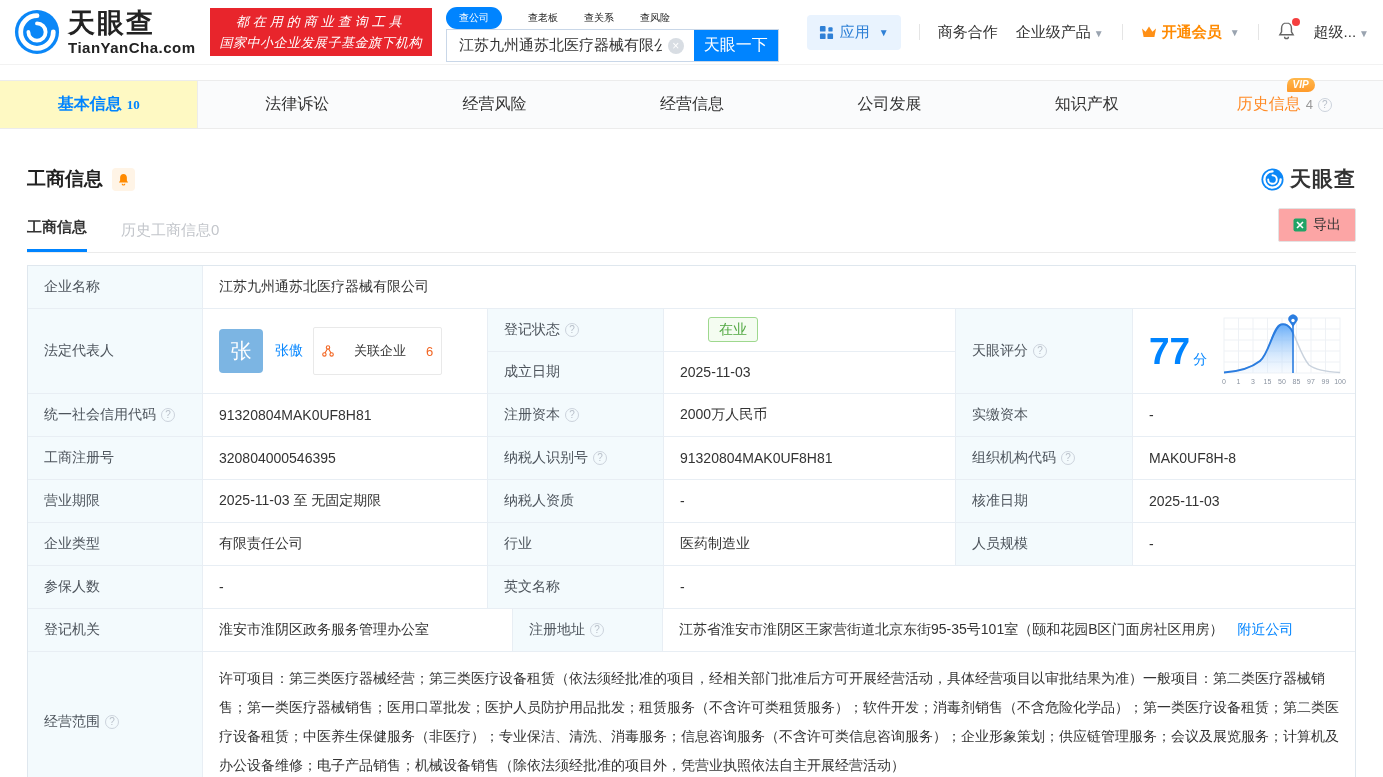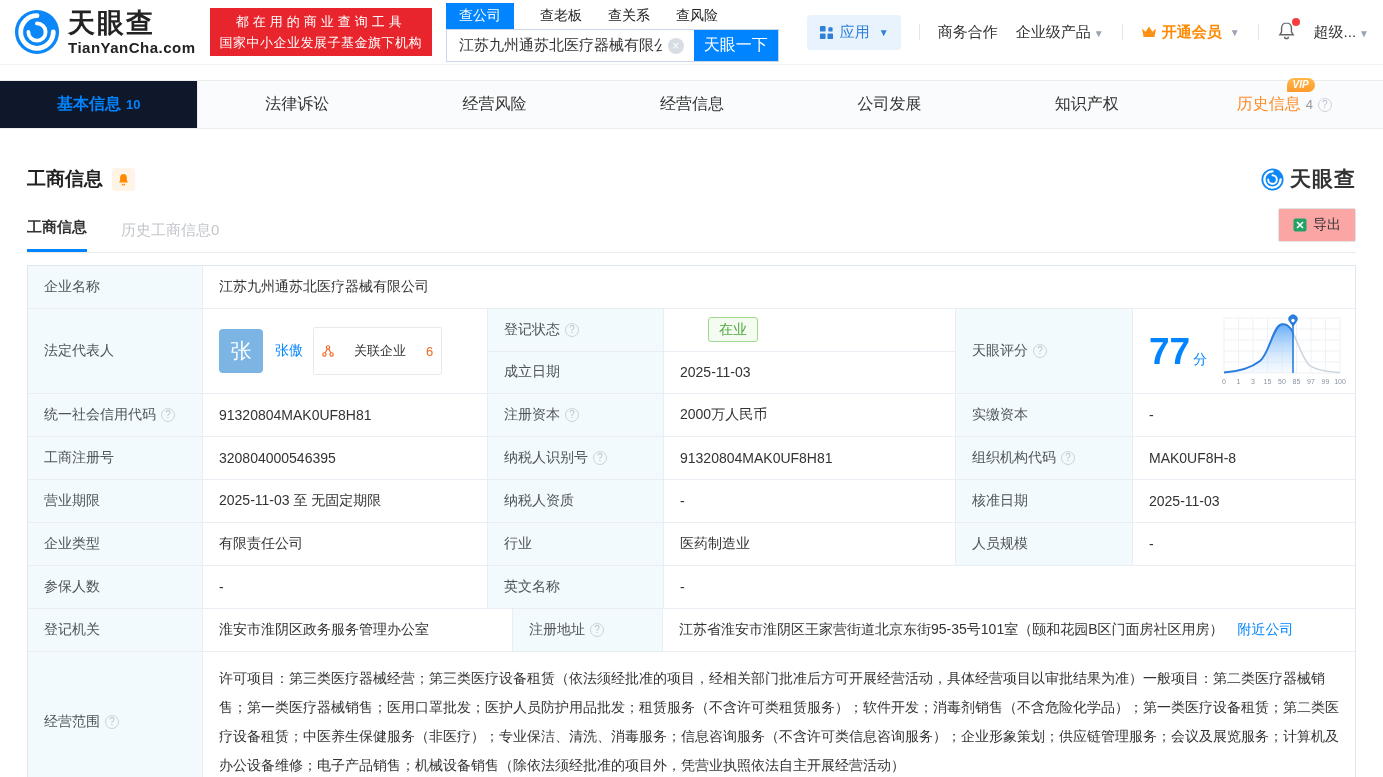--- a/index.html
+++ b/index.html
@@ -5,26 +5,26 @@
   * { box-sizing: border-box; margin: 0; padding: 0; }
   html,body { width:1383px; height:777px; background:#fff; color:#333;
     font-family:"Liberation Sans","DejaVu Sans",sans-serif; overflow:hidden; }
 
   
   .header { height:65px; display:flex; align-items:center; padding:0 14px; border-bottom:1px solid #f2f2f2; white-space:nowrap; }
   .logo { display:flex; align-items:center; gap:8px; }
   .logo-text { display:flex; flex-direction:column; line-height:1; }
   .logo-brand { font-size:27px; font-weight:bold; color:#222; letter-spacing:2px; }
   .logo-domain { font-size:15px; font-weight:bold; color:#222; margin-top:3px; letter-spacing:.5px; }
-  .slogan { margin-left:14px; background:#e8252c; color:#fff; font-size:13px; line-height:21px; padding:3px 10px; text-align:center; }
+  .slogan { margin-left:14px; background:#e8252c; color:#fff; font-size:13px; line-height:21px; padding:3px 10px; text-align:center;font-style:italic; }
   .slogan .l1 { letter-spacing:4px; }
   .slogan .l2 { letter-spacing:0.5px; }
   .search-wrap { margin-left:14px; width:447px; }
   .search-tabs { display:flex; align-items:flex-end; gap:26px; height:27px; }
-  .search-tab { font-size:14px; color:#222; cursor:pointer; padding:4px 0; }
+  .search-tab { font-size:10px; color:#222; cursor:pointer; padding:4px 0;border-radius:11px; }
   .search-tab.active { background:#0084ff; color:#fff; padding:4px 13px; }
   .search-box { display:flex; height:33px; border:1px solid #c9d7e8; }
   .search-input-wrap { position:relative; flex:1; }
   .search-input { width:100%; height:100%; border:none; outline:none; padding:0 32px 0 12px; font-size:15px; color:#333; font-family:inherit; }
   .clear-icon { position:absolute; right:10px; top:50%; transform:translateY(-50%); width:16px; height:16px; border-radius:50%; background:#d8dde3; color:#fff; font-size:12px; line-height:16px; text-align:center; cursor:pointer; }
   .clear-icon::before{ content:"×"; }
   .search-btn { width:84px; background:#0084ff; color:#fff; border:none; font-size:16px; cursor:pointer; font-family:inherit; }
   .hnav { display:flex; align-items:center; margin-left:28px; gap:18px; font-size:15px; color:#333; }
   .apps-chip { display:flex; align-items:center; gap:6px; background:#e9f3fe; border-radius:4px; padding:8px 12px; color:#2f80d6; cursor:pointer; }
   .caret { display:inline-block; font-size:10px; color:#9aa4b0; margin-left:3px; }
@@ -32,21 +32,21 @@
   .apps-chip .caret::before{ color:#2f80d6; }
   .vdiv { width:1px; height:16px; background:#e5e5e5; }
   .hnav-item { cursor:pointer; }
   .vip-link { color:#ff8a00; font-weight:bold; display:flex; align-items:center; gap:5px; cursor:pointer; }
   .bell-wrap { position:relative; cursor:pointer; }
   .red-dot { position:absolute; top:-3px; right:-4px; width:8px; height:8px; border-radius:50%; background:#f53f3f; }
 
   
   .main-tabs { margin-top:15px; display:flex; background:#fafbfc; border-top:1px solid #ececec; border-bottom:1px solid #ececec; height:49px; }
   .main-tab { flex:1; display:flex; align-items:center; justify-content:center; font-size:16px; color:#333; cursor:pointer; position:relative; }
-  .main-tab.active { background:#0f172a; border-right:1px solid #ececec; font-weight:bold; color:#0084ff; }
+  .main-tab.active { background:#fef9c3; border-right:1px solid #ececec; font-weight:bold; color:#0084ff;font-family:Liberation Serif, serif; }
   .main-tab .cnt { font-size:13px; margin-left:5px; color:#999; }
   .main-tab.active .cnt { color:#0084ff; }
   .main-tab.orange { color:#ff8b27; }
   .tab-label-wrap{ position:relative; display:inline-block; }
   .vip-badge { position:absolute; top:-16px; right:-14px; background:linear-gradient(180deg,#ffb84d,#ff9a2a); color:#fff; font-size:10px; font-weight:bold; font-style:italic; padding:1px 6px 2px; border-radius:7px 7px 7px 1px; }
   .help { display:inline-block; width:14px; height:14px; border:1px solid #ccd3dc; border-radius:50%; color:#b9c0ca; font-size:10px; line-height:12px; text-align:center; vertical-align:1px; margin-left:5px; flex:none; }
   .help::before { content:"?"; }
 
   
   .content { padding:0 27px; }

